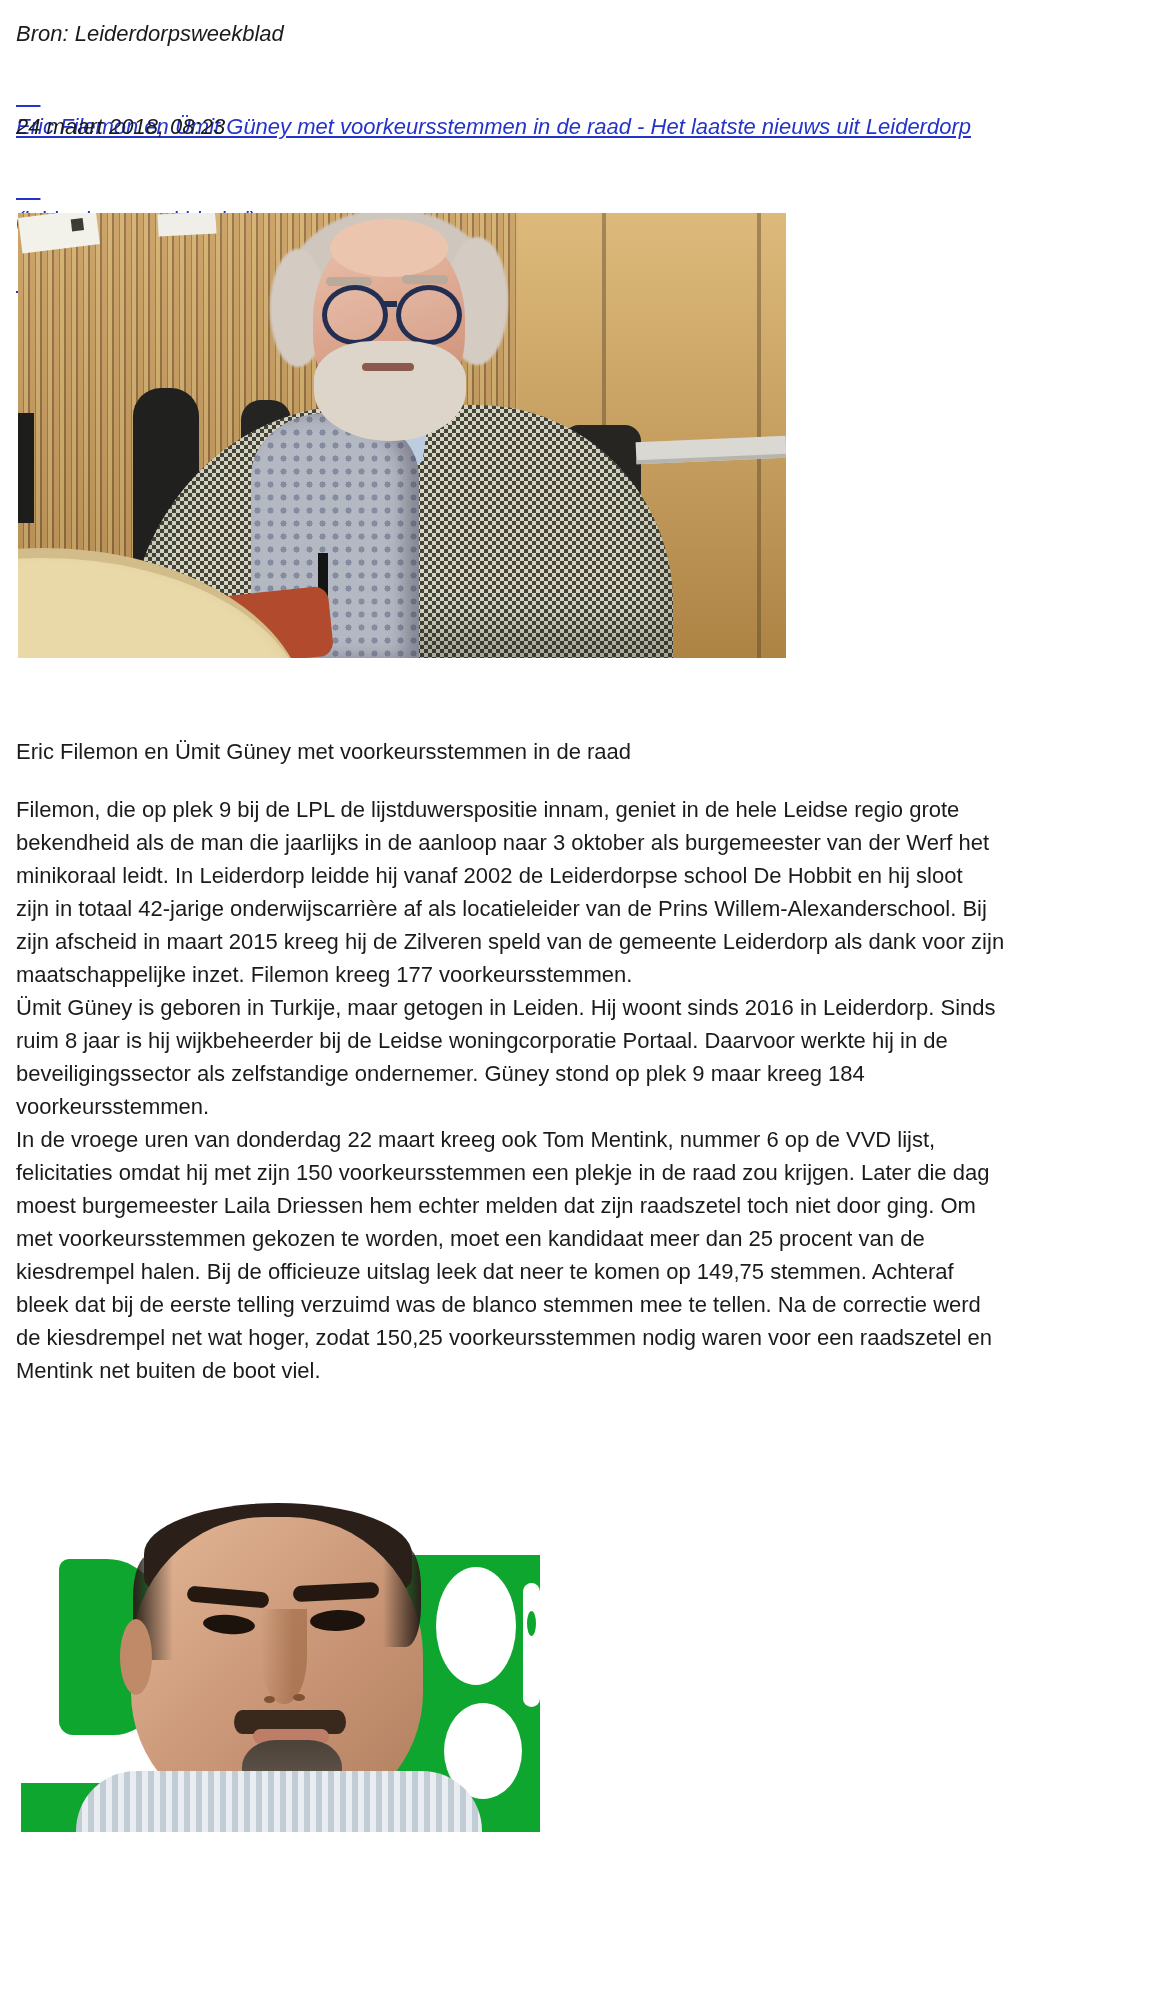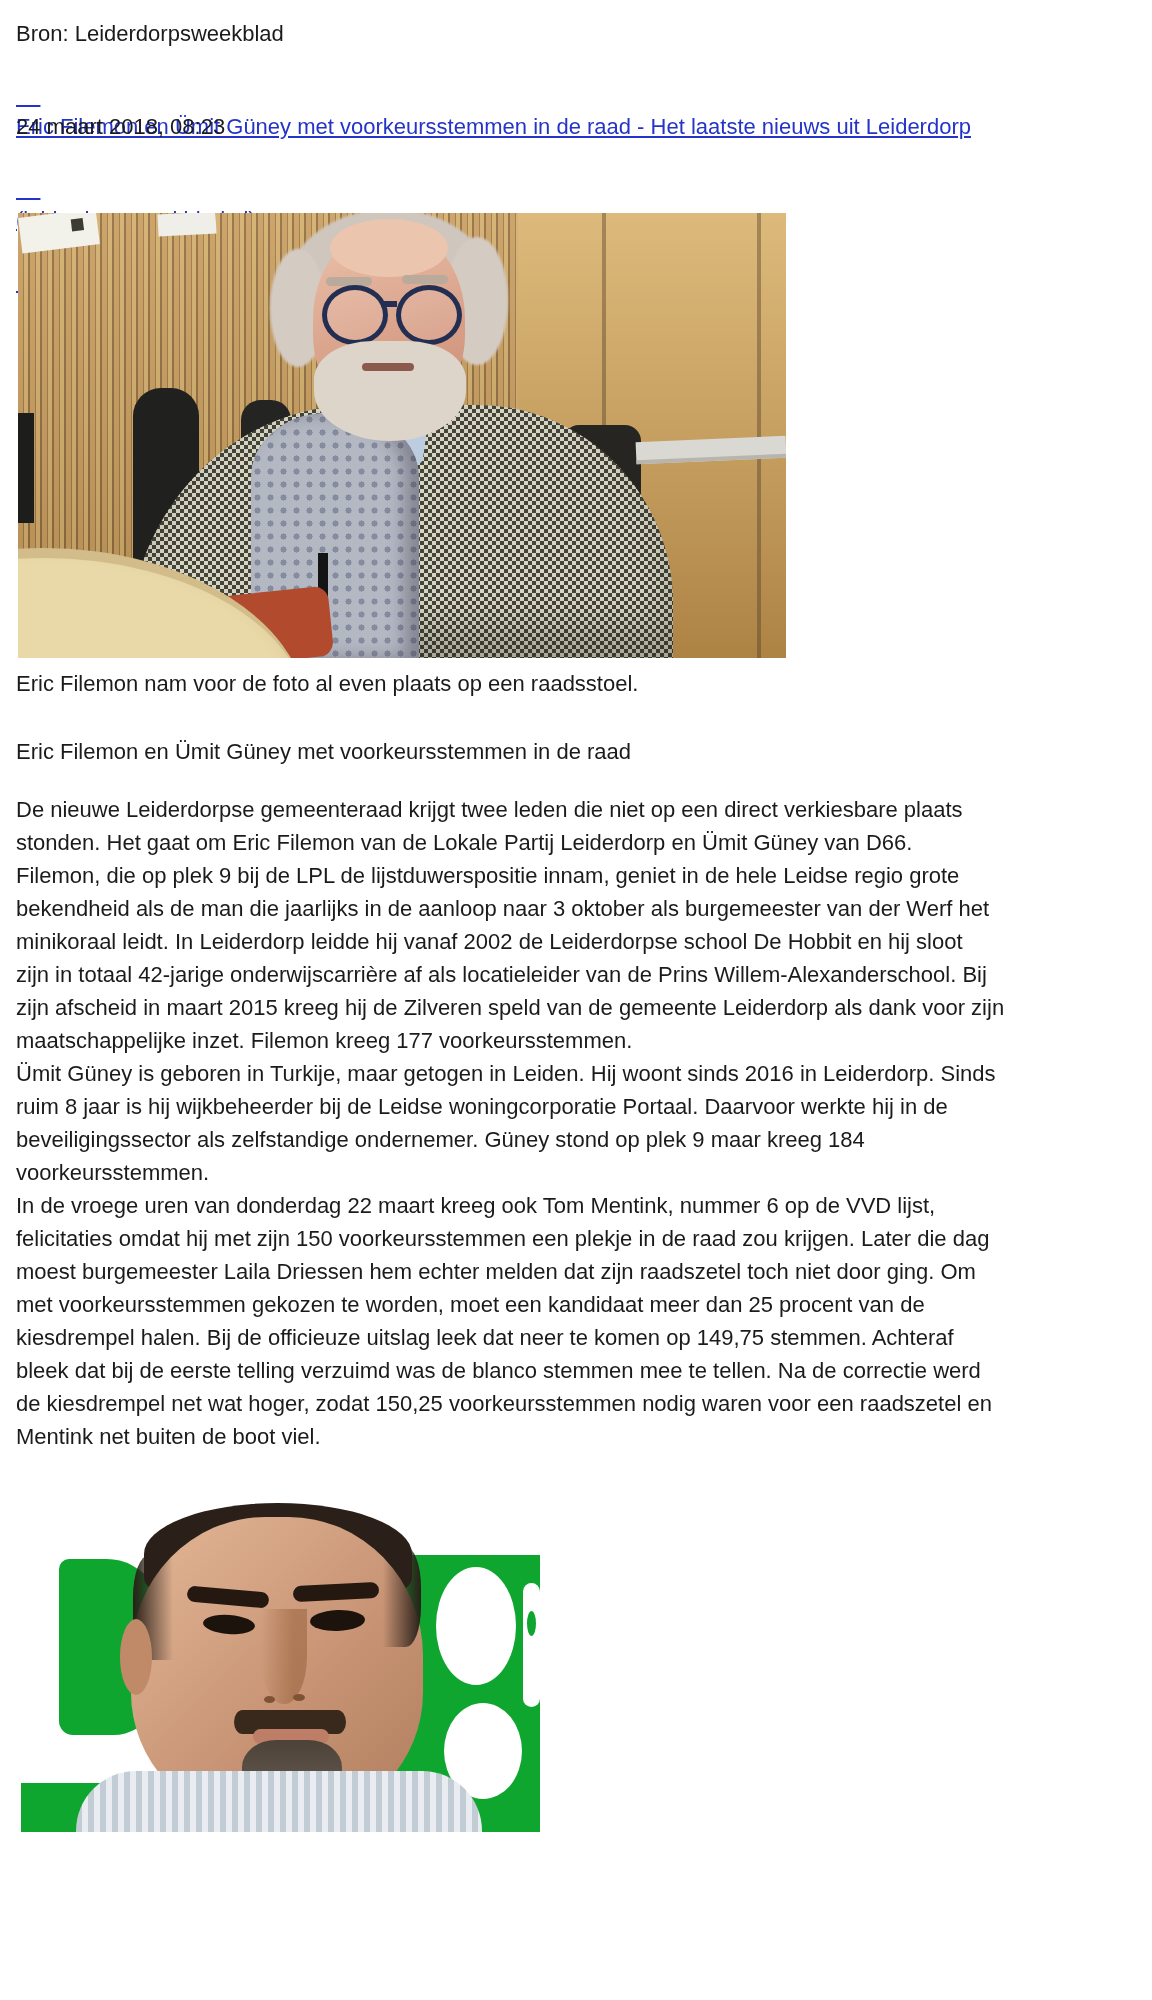--- a/index.html
+++ b/index.html
@@ -6,21 +6,21 @@
     --ink:#1b1b1b;
     --link:#2434c8;
     --green:#0fa62f;
   }
   html,body{margin:0;padding:0;background:#fff;}
   #page{
     position:relative;width:1152px;height:2000px;background:#ffffff;
     font-family:"Liberation Sans","DejaVu Sans",sans-serif;
     color:var(--ink);overflow:hidden;
   }
-  .tline{position:absolute;left:16px;font-size:22px;line-height:31px;white-space:pre;}
+  .tline{position:absolute;left:16px;font-size:22px;line-height:31px;white-space:pre;font-style:italic;}
   #source-line{top:18px;}
   #article-link{top:49px;color:var(--link);text-decoration:underline;cursor:pointer;}
   #article-link div{white-space:pre;}
   #date-line{top:111px;}
 
   #caption-line{position:absolute;left:16px;top:668px;font-size:22px;line-height:31px;white-space:pre;}
   #article-heading{position:absolute;left:16px;top:736px;font-size:22px;line-height:31px;font-weight:400;white-space:pre;}
   #body-text{position:absolute;left:16px;top:793px;width:1130px;font-size:22px;line-height:33px;}
   #body-text p{margin:0;white-space:pre-line;}
 
@@ -143,27 +143,24 @@
     <div class="glass" style="left:304px;top:72px"></div>
     <div class="glass" style="left:378px;top:72px"></div>
     <div class="bridge"></div>
     <div class="beard"></div>
     <div class="mouth1"></div>
     <div class="chair-arm"></div>
     <div class="cushion"></div>
     <div class="table-round"></div>
   </div>
 
-  <div id="caption-line">Eric Filemon nam voor de foto al even plaats op een raadsstoel.</div>
 
   <div id="article-heading">Eric Filemon en Ümit Güney met voorkeursstemmen in de raad</div>
 
   <div id="body-text">
-    <p>De nieuwe Leiderdorpse gemeenteraad krijgt twee leden die niet op een direct verkiesbare plaats
-stonden. Het gaat om Eric Filemon van de Lokale Partij Leiderdorp en Ümit Güney van D66.</p>
     <p>Filemon, die op plek 9 bij de LPL de lijstduwerspositie innam, geniet in de hele Leidse regio grote
 bekendheid als de man die jaarlijks in de aanloop naar 3 oktober als burgemeester van der Werf het
 minikoraal leidt. In Leiderdorp leidde hij vanaf 2002 de Leiderdorpse school De Hobbit en hij sloot
 zijn in totaal 42-jarige onderwijscarrière af als locatieleider van de Prins Willem-Alexanderschool. Bij
 zijn afscheid in maart 2015 kreeg hij de Zilveren speld van de gemeente Leiderdorp als dank voor zijn
 maatschappelijke inzet. Filemon kreeg 177 voorkeursstemmen.</p>
     <p>Ümit Güney is geboren in Turkije, maar getogen in Leiden. Hij woont sinds 2016 in Leiderdorp. Sinds
 ruim 8 jaar is hij wijkbeheerder bij de Leidse woningcorporatie Portaal. Daarvoor werkte hij in de
 beveiligingssector als zelfstandige ondernemer. Güney stond op plek 9 maar kreeg 184
 voorkeursstemmen.</p>

